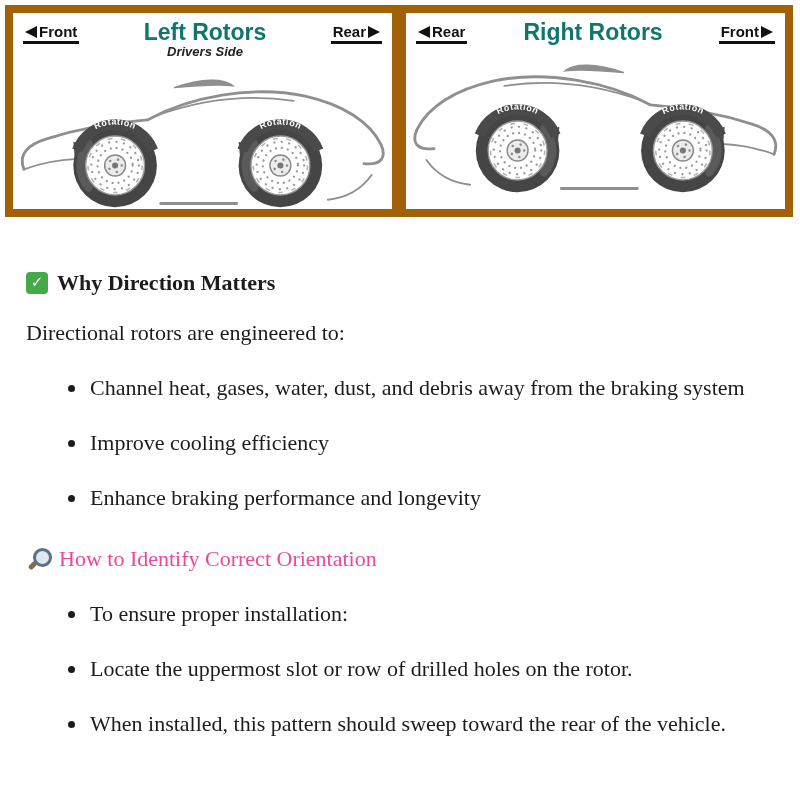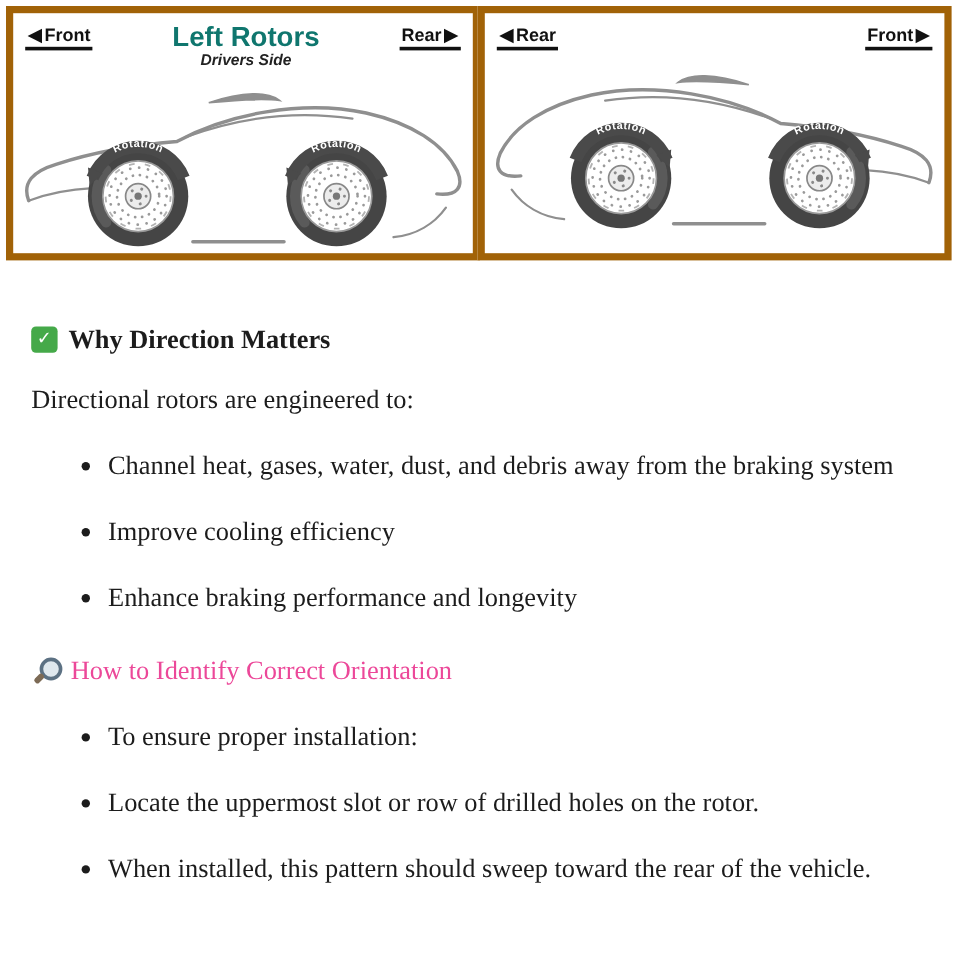--- a/index.html
+++ b/index.html
@@ -6,21 +6,21 @@
   html, body { background: #fff; width: 800px; }
   body { font-family: "Liberation Serif", serif; color: #1c1c1c; }
 
   
   .diagram-row {
     display: flex;
     padding: 5px 5px 0 5px;
   }
   .panel {
     width: 50%;
-    border: 6px solid #a16207;
+    border: 8px solid #a16207;
     background: #fff;
     height: 212px;
     overflow: hidden;
   }
   .panel + .panel { margin-left: -2px; }
 
   .panel-header {
     display: grid;
     grid-template-columns: auto 1fr auto;
     align-items: start;
@@ -207,20 +207,21 @@
     </svg>
   </div>
 
   <div class="panel">
     <div class="panel-header">
       <div class="dir-label">
         <span class="tri tri-left"></span>
         <span>Rear</span>
       </div>
       <div class="title-block">
+        <div class="panel-title">Right Rotors</div>
       </div>
       <div class="dir-label">
         <span>Front</span>
         <span class="tri tri-right"></span>
       </div>
     </div>
 
     <svg class="car-svg" viewBox="0 0 392 160">
       <defs>
         <marker id="ahR" markerUnits="userSpaceOnUse" markerWidth="16" markerHeight="16" refX="8" refY="8" orient="auto">

